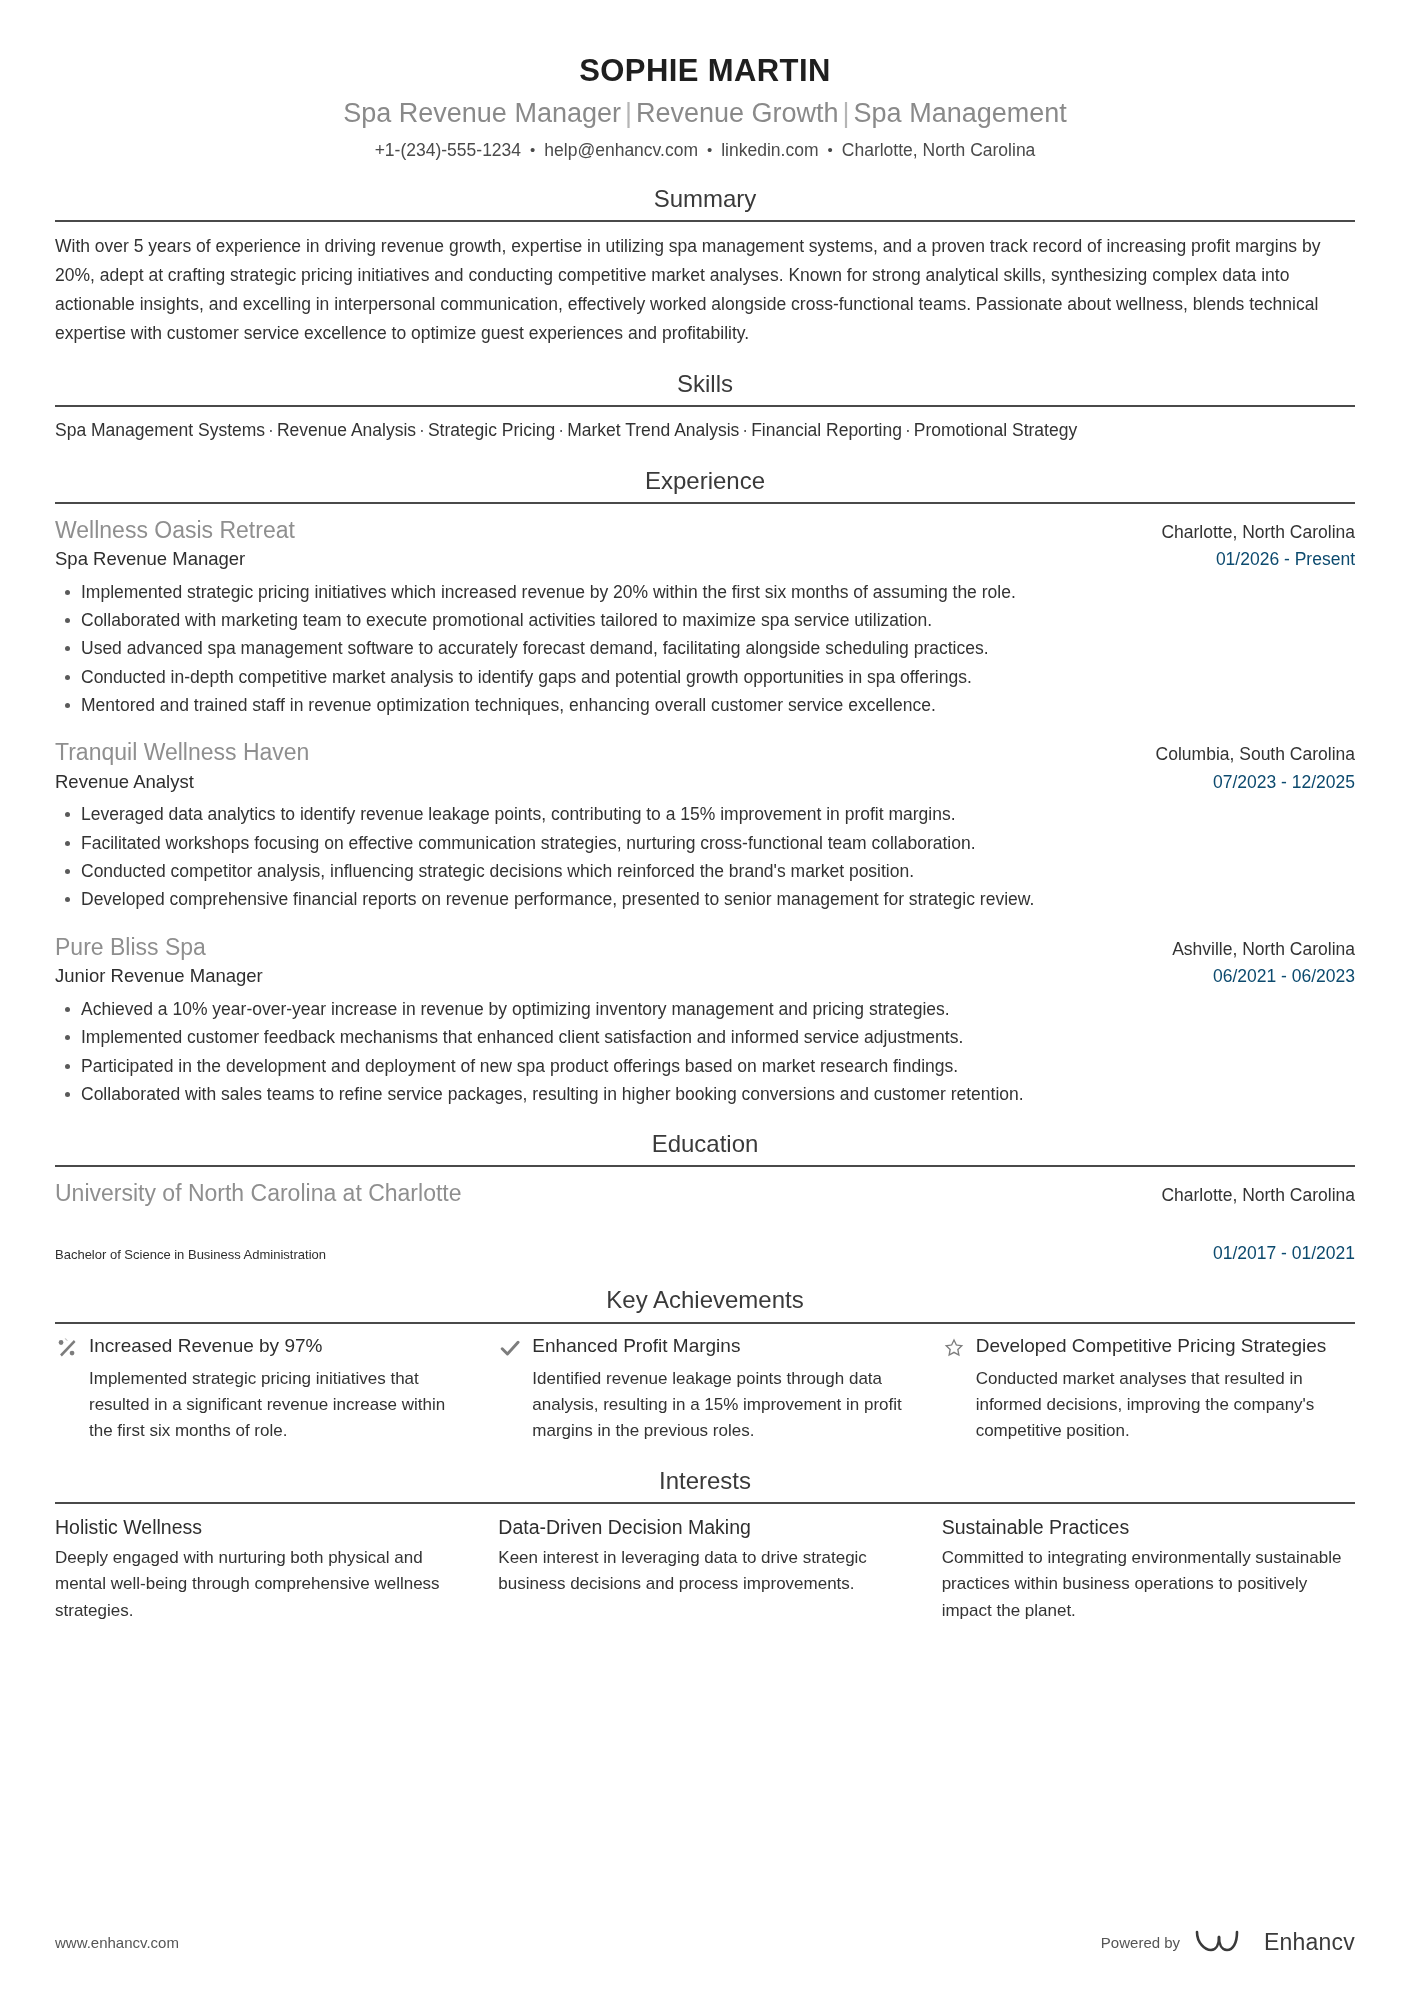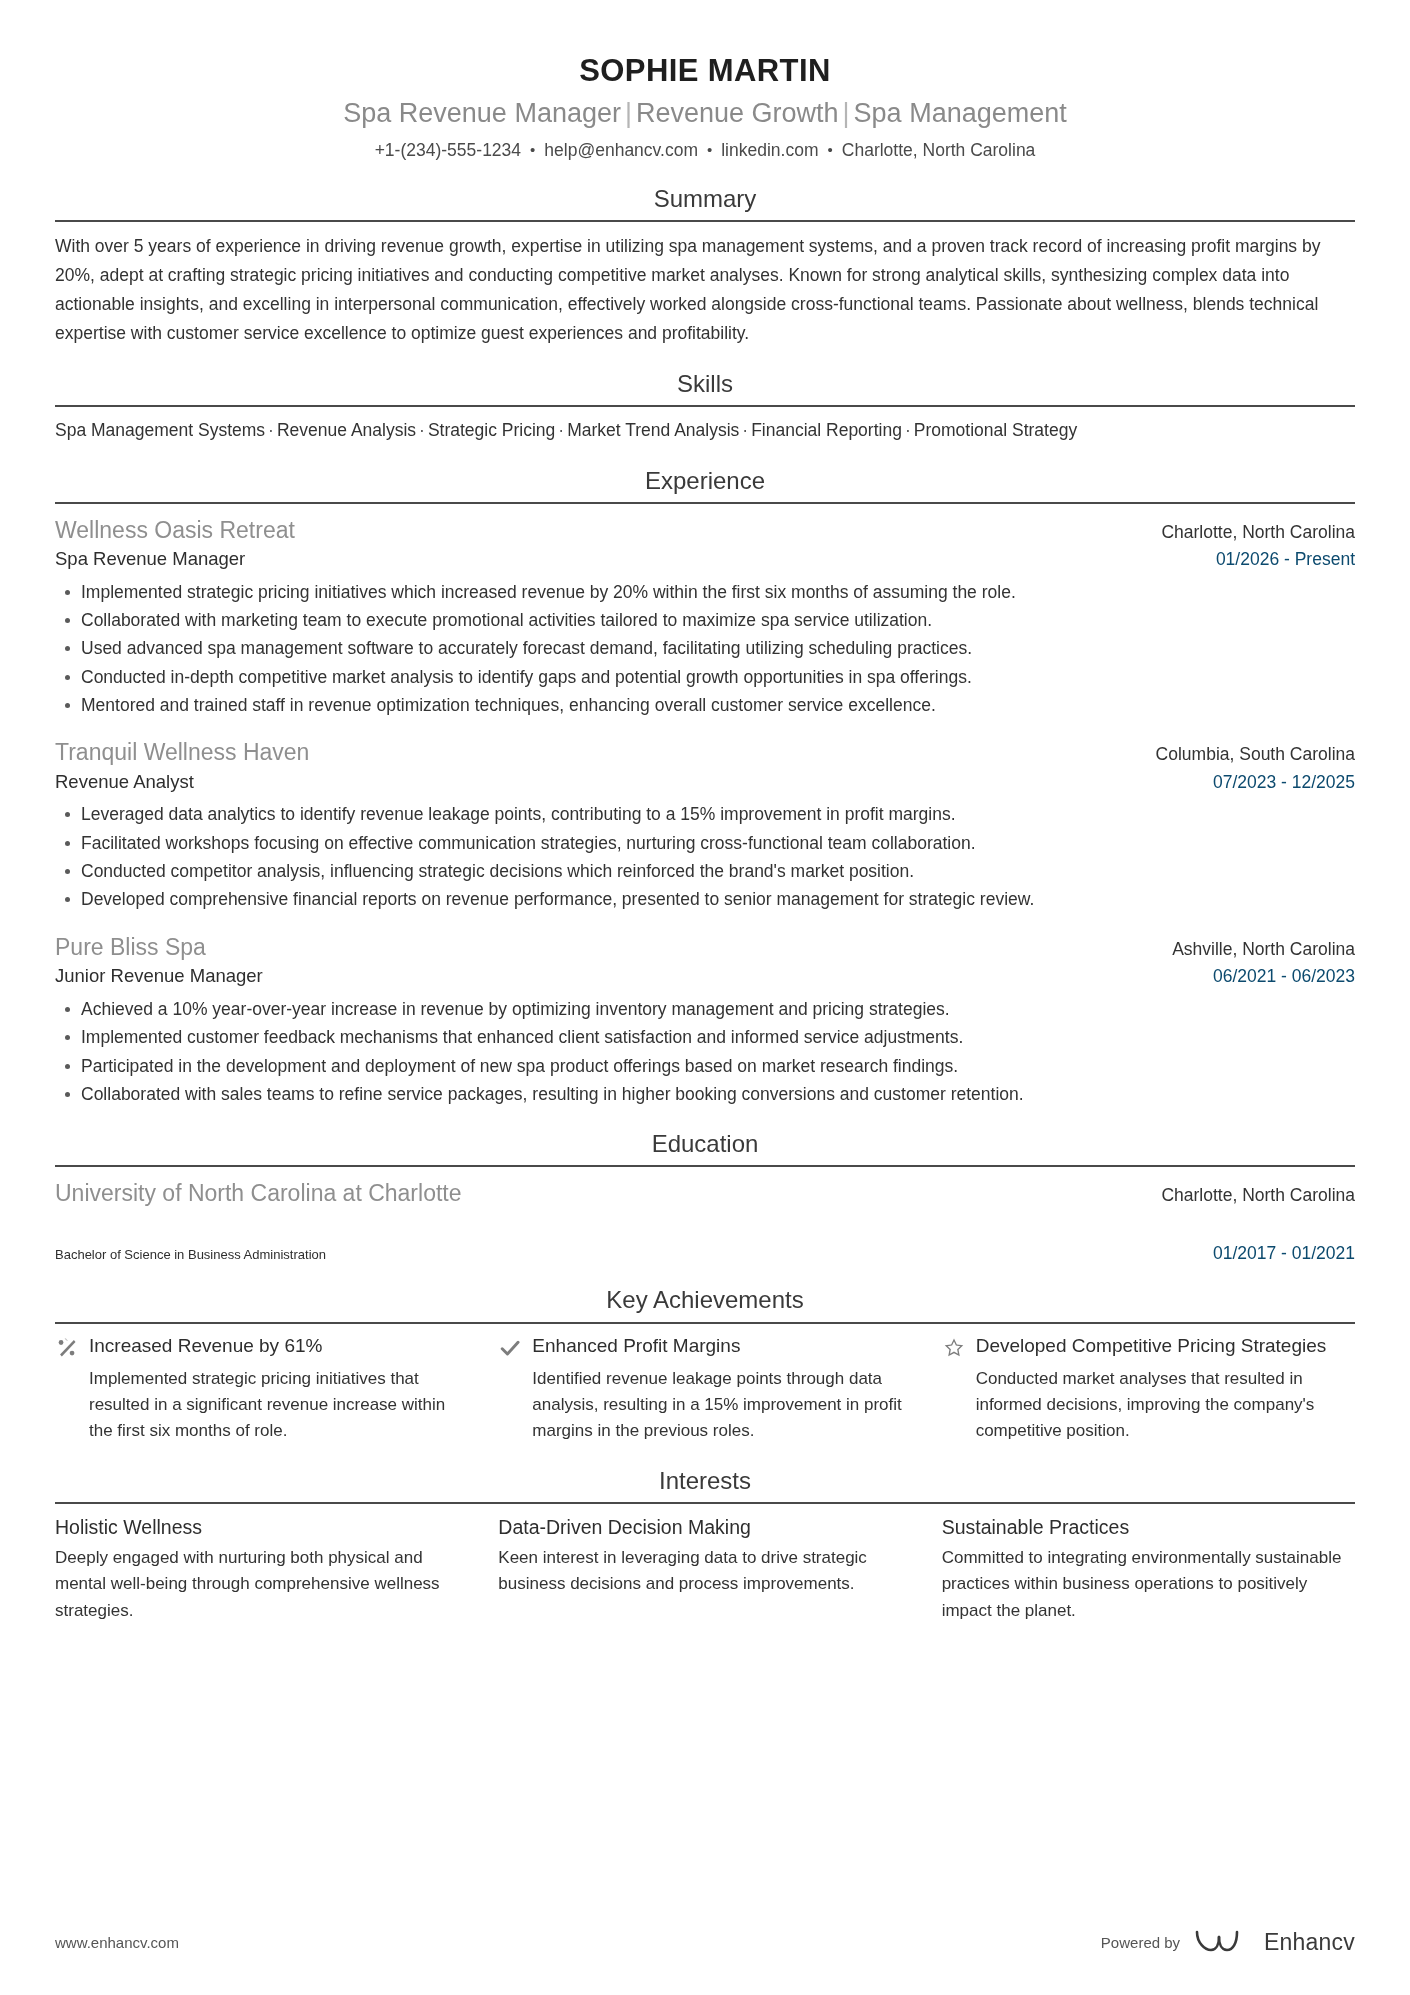--- a/index.html
+++ b/index.html
@@ -265,21 +265,21 @@
             <div class="exp-company">Wellness Oasis Retreat</div>
             <div class="exp-location">Charlotte, North Carolina</div>
           </div>
           <div class="exp-row">
             <div class="exp-role">Spa Revenue Manager</div>
             <div class="exp-dates">01/2026 - Present</div>
           </div>
           <ul class="bullets">
             <li>Implemented strategic pricing initiatives which increased revenue by 20% within the first six months of assuming the role.</li>
             <li>Collaborated with marketing team to execute promotional activities tailored to maximize spa service utilization.</li>
-            <li>Used advanced spa management software to accurately forecast demand, facilitating utilizing scheduling practices.</li>
+            <li>Used advanced spa management software to accurately forecast demand, facilitating alongside scheduling practices.</li>
             <li>Conducted in-depth competitive market analysis to identify gaps and potential growth opportunities in spa offerings.</li>
             <li>Mentored and trained staff in revenue optimization techniques, enhancing overall customer service excellence.</li>
           </ul>
         </div>
         <div class="exp-entry">
           <div class="exp-row">
             <div class="exp-company">Tranquil Wellness Haven</div>
             <div class="exp-location">Columbia, South Carolina</div>
           </div>
           <div class="exp-row">
@@ -336,21 +336,21 @@
         <div class="ka-col">
           <div class="ka-head">
             <span class="ka-icon">
               <svg width="22" height="22" viewBox="0 0 24 24" fill="#7d7d7d">
                 <circle cx="5.5" cy="6" r="2.6"></circle>
                 <circle cx="17.5" cy="17.5" r="2.6"></circle>
                 <path d="M19.5 3.2 L21.3 5.4 L6.4 21.2 L4.4 19.1 Z"></path>
                 <path d="M20.6 9.5l1.2 2.3 2.2-1.4-1.1 2.4 2.4.4" transform="translate(-6,-6) scale(0.75)"></path>
               </svg>
             </span>
-            <div class="ka-title">Increased Revenue by 61%</div>
+            <div class="ka-title">Increased Revenue by 97%</div>
           </div>
           <div class="ka-desc">Implemented strategic pricing initiatives that resulted in a significant revenue increase within the first six months of role.</div>
         </div>
         <div class="ka-col">
           <div class="ka-head">
             <span class="ka-icon">
               <svg width="22" height="22" viewBox="0 0 24 24" fill="none" stroke="#7d7d7d" stroke-width="3.2" stroke-linecap="round" stroke-linejoin="round">
                 <path d="M3.5 12.8 L9.2 18.5 L20.8 5.8"></path>
               </svg>
             </span>

